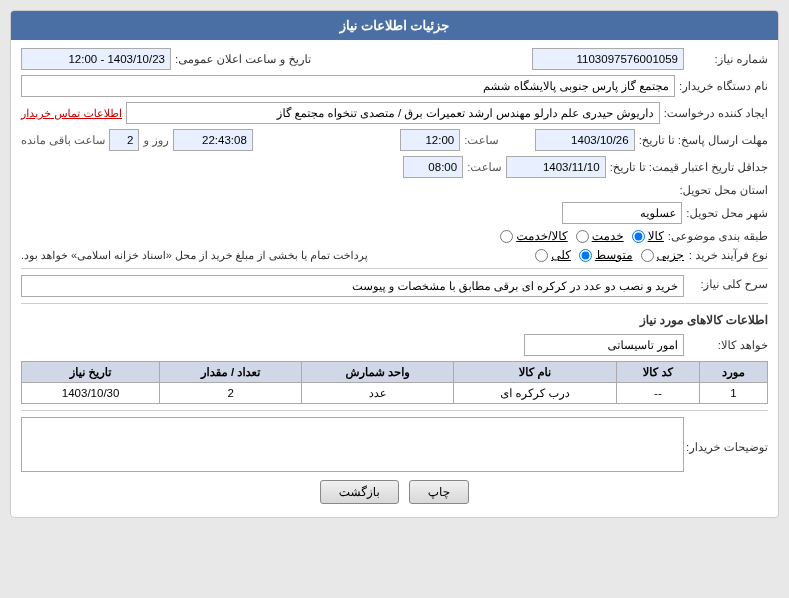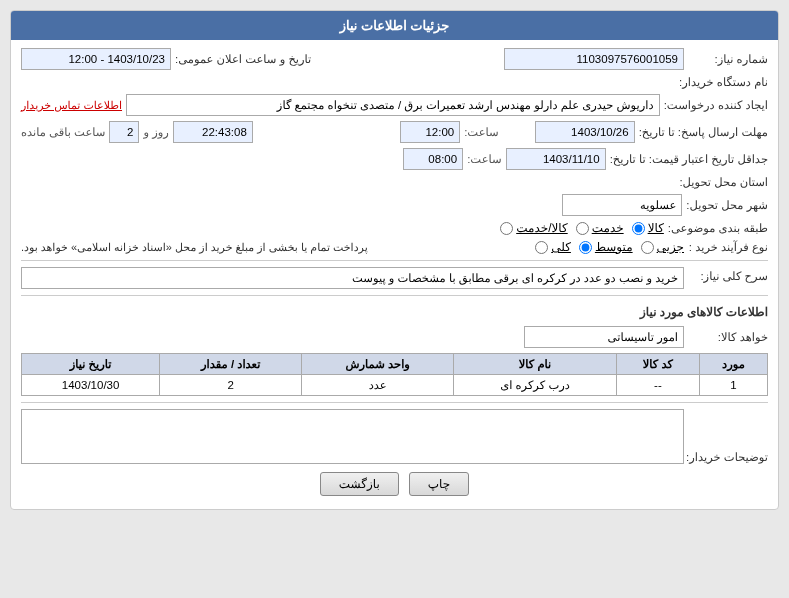--- a/index.html
+++ b/index.html
@@ -155,32 +155,35 @@
 </head>
 <body>
 
 <div class="page-wrapper">
   <div class="panel">
     <div class="panel-header">جزئیات اطلاعات نیاز</div>
     <div class="panel-body">
 
       <div class="form-row">
         <span class="label">شماره نیاز:</span>
-        <div class="field-box field-blue" style="width:180px;padding-left:12px;">
+        <div class="field-box field-blue" style="width:152px;padding-left:12px;">
           <span>1103097576001059</span>
         </div>
         <span style="flex:1;"></span>
         <span class="label">تاریخ و ساعت اعلان عمومی:</span>
         <div class="field-box field-blue" style="width:150px;">
           <span>1403/10/23 - 12:00</span>
         </div>
       </div>
 
       <div class="form-row">
         <span class="label">نام دستگاه خریدار:</span>
+        <div class="field-box" style="flex:1;">
+          <span>مجتمع گاز پارس جنوبی  پالایشگاه ششم</span>
+        </div>
       </div>
 
       <div class="form-row">
         <span class="label">ایجاد کننده درخواست:</span>
         <div class="field-box" style="flex:1;">
           <span>داریوش حیدری علم دارلو مهندس ارشد تعمیرات برق / متصدی تنخواه مجتمع گاز</span>
         </div>
         <span class="link-text">اطلاعات تماس خریدار</span>
       </div>
 
@@ -302,21 +305,21 @@
               <td>درب کرکره ای</td>
               <td>عدد</td>
               <td>2</td>
               <td>1403/10/30</td>
             </tr>
           </tbody>
       </table>
 
       <div class="section-divider"></div>
 
-      <div class="form-row" style="align-items:flex-end;">
+      <div class="form-row" style="align-items:center;">
         <span class="label" style="padding-top:4px;">توضیحات خریدار:</span>
         <textarea class="textarea-box" style=""></textarea>
       </div>
 
       <div class="btn-row">
         <button class="btn btn-print">چاپ</button>
         <button class="btn btn-back">بازگشت</button>
       </div>
 
     </div>

